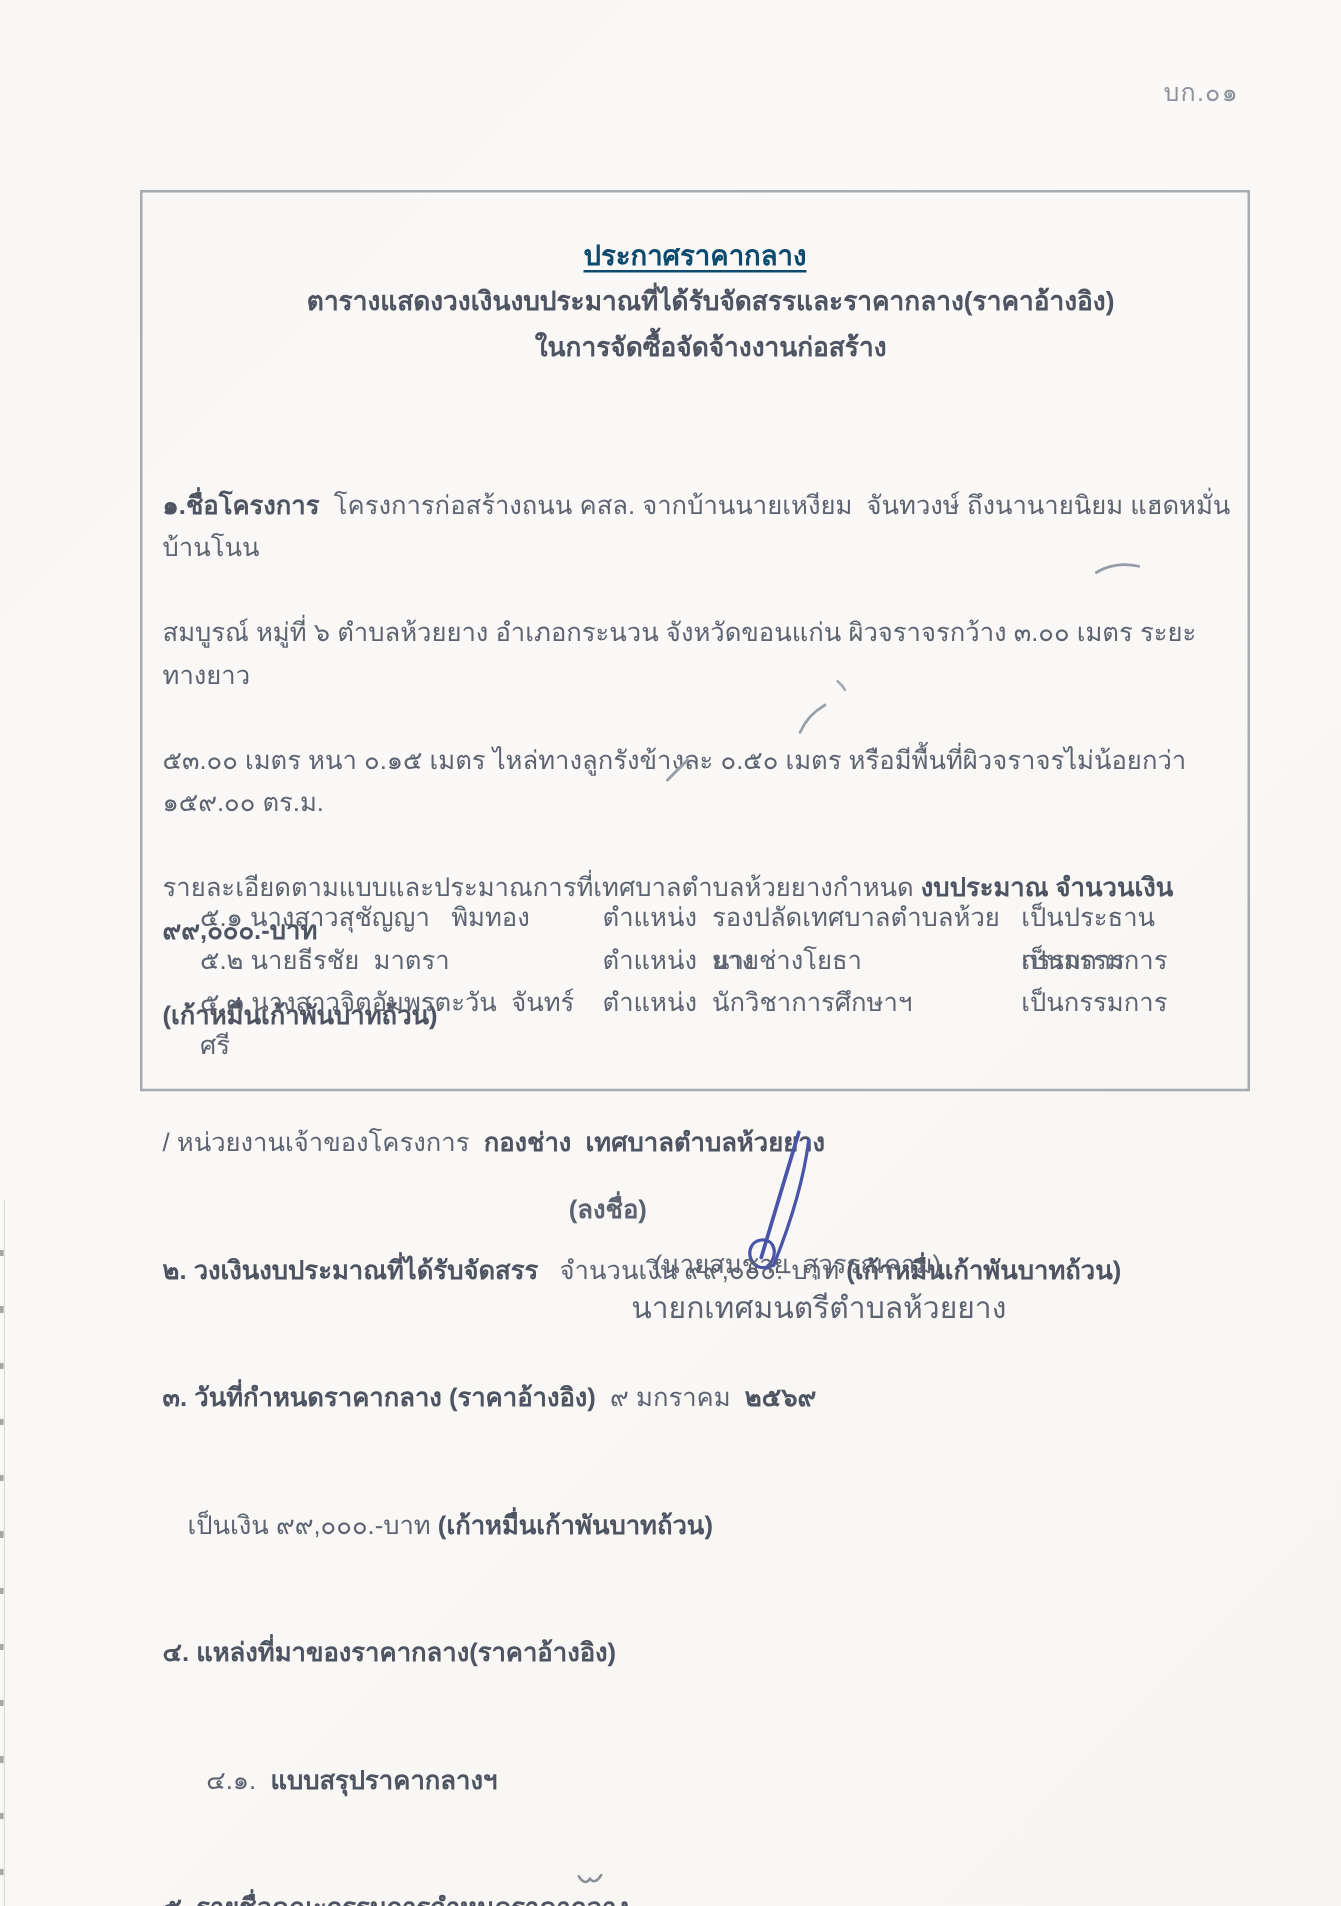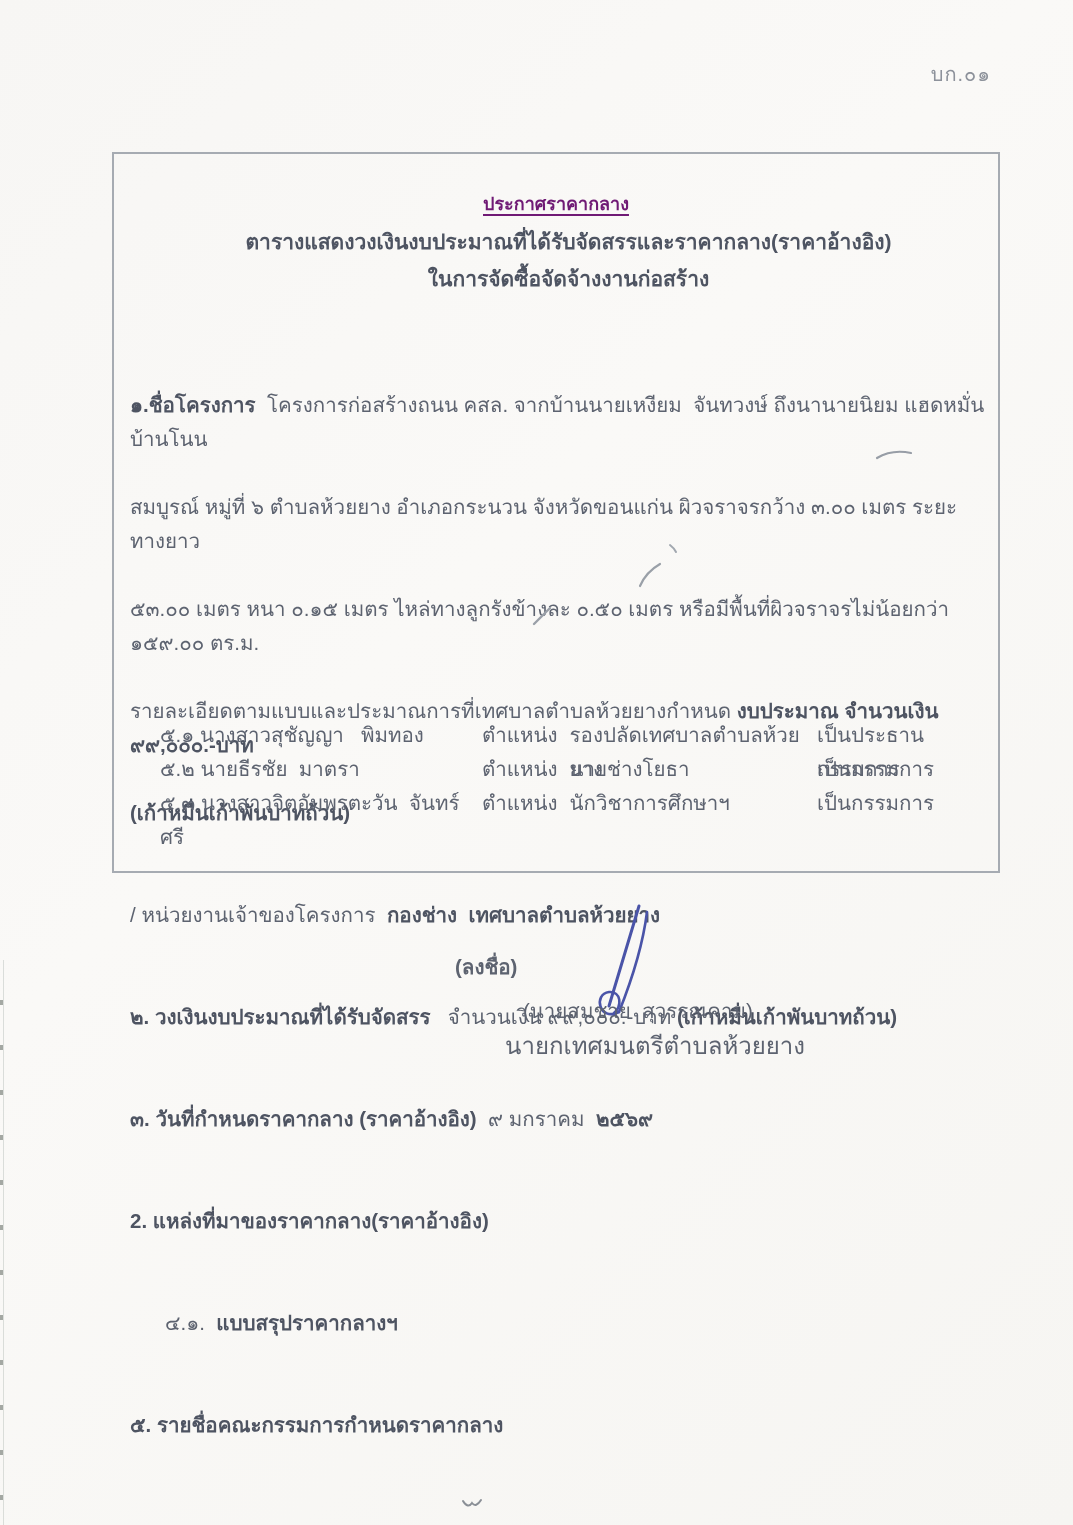--- a/index.html
+++ b/index.html
@@ -12,21 +12,21 @@
   .doc-code{
     position:absolute;top:58px;right:82px;
     font-size:20px;color:#8d929b;letter-spacing:1px;
   }
   .frame{
     position:absolute;left:112px;top:152px;width:888px;height:721px;
     border:2px solid #a6abb2;background:transparent;box-sizing:border-box;
   }
   .title-block{margin-top:32px;text-align:center;line-height:37px;}
   .title-main{
-    font-size:18px;font-weight:bold;color:#701a75;
+    font-size:22px;font-weight:bold;color:#0c4a6e;
     text-decoration:underline;text-underline-offset:4px;text-decoration-thickness:1.5px;margin-top:31px;
   }
   .title-sub{font-size:21px;font-weight:bold;color:#4e5462;padding-left:25px;}
   .body-block{
     position:absolute;left:16px;top:166px;width:856px;
     font-size:20.5px;line-height:34px;white-space:pre-wrap;
   }
   .line{height:34px;}
   .b{font-weight:bold;color:#4e5462;text-align:right;}
   .r{font-weight:normal;color:#5d6370;}
@@ -66,21 +66,22 @@
 
   <div class="body-block">
     <div class="line"><span class="b">๑.ชื่อโครงการ</span><span class="r">  โครงการก่อสร้างถนน คสล. จากบ้านนายเหงียม  จันทวงษ์ ถึงนานายนิยม แฮดหมั่น บ้านโนน</span></div>
     <div class="line"><span class="r">สมบูรณ์ หมู่ที่ ๖ ตำบลห้วยยาง อำเภอกระนวน จังหวัดขอนแก่น ผิวจราจรกว้าง ๓.๐๐ เมตร ระยะทางยาว</span></div>
     <div class="line"><span class="r">๕๓.๐๐ เมตร หนา ๐.๑๕ เมตร ไหล่ทางลูกรังข้างละ ๐.๕๐ เมตร หรือมีพื้นที่ผิวจราจรไม่น้อยกว่า ๑๕๙.๐๐ ตร.ม.</span></div>
     <div class="line"><span class="r">รายละเอียดตามแบบและประมาณการที่เทศบาลตำบลห้วยยางกำหนด </span><span class="b">งบประมาณ จำนวนเงิน ๙๙,๐๐๐.-บาท</span></div>
     <div class="line"><span class="b">(เก้าหมื่นเก้าพันบาทถ้วน)</span></div>
     <div class="line"><span class="r">/ หน่วยงานเจ้าของโครงการ  </span><span class="b">กองช่าง  เทศบาลตำบลห้วยยาง</span></div>
     <div class="line"><span class="b">๒. วงเงินงบประมาณที่ได้รับจัดสรร</span><span class="r">   จำนวนเงิน ๙๙,๐๐๐.-บาท </span><span class="b">(เก้าหมื่นเก้าพันบาทถ้วน)</span></div>
     <div class="line"><span class="b">๓. วันที่กำหนดราคากลาง (ราคาอ้างอิง)</span><span class="r">  ๙ มกราคม  </span><span class="b">๒๕๖๙</span></div>
-    <div class="line"><span class="b">2. แหล่งที่มาของราคากลาง(ราคาอ้างอิง)</span></div>
+    <div class="line indent1"><span class="r">เป็นเงิน ๙๙,๐๐๐.-บาท </span><span class="b">(เก้าหมื่นเก้าพันบาทถ้วน)</span></div>
+    <div class="line"><span class="b">๔. แหล่งที่มาของราคากลาง(ราคาอ้างอิง)</span></div>
     <div class="line indent2"><span class="r">๔.๑.</span><span class="b">  แบบสรุปราคากลางฯ</span></div>
     <div class="line"><span class="b">๕. รายชื่อคณะกรรมการกำหนดราคากลาง</span></div>
   </div>
 
   <div class="committee">
     <div class="crow">
       <div class="c-name">๕.๑ นางสาวสุชัญญา   พิมทอง</div>
       <div class="c-pos"><span class="c-poslabel">ตำแหน่ง</span><span>รองปลัดเทศบาลตำบลห้วยยาง</span></div>
       <div class="c-role">เป็นประธานกรรมการ</div>
     </div>

